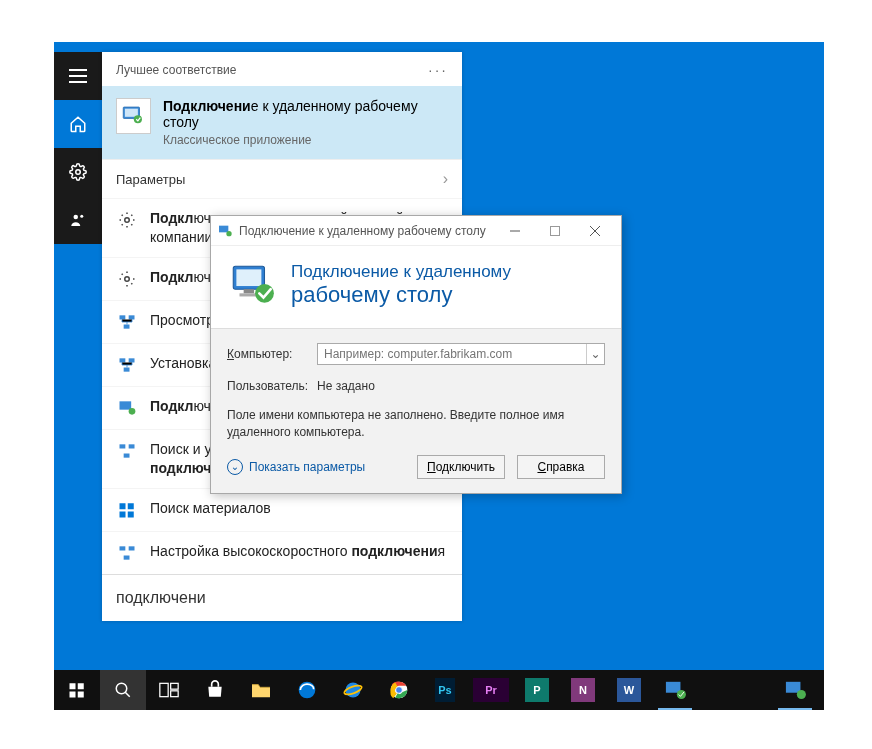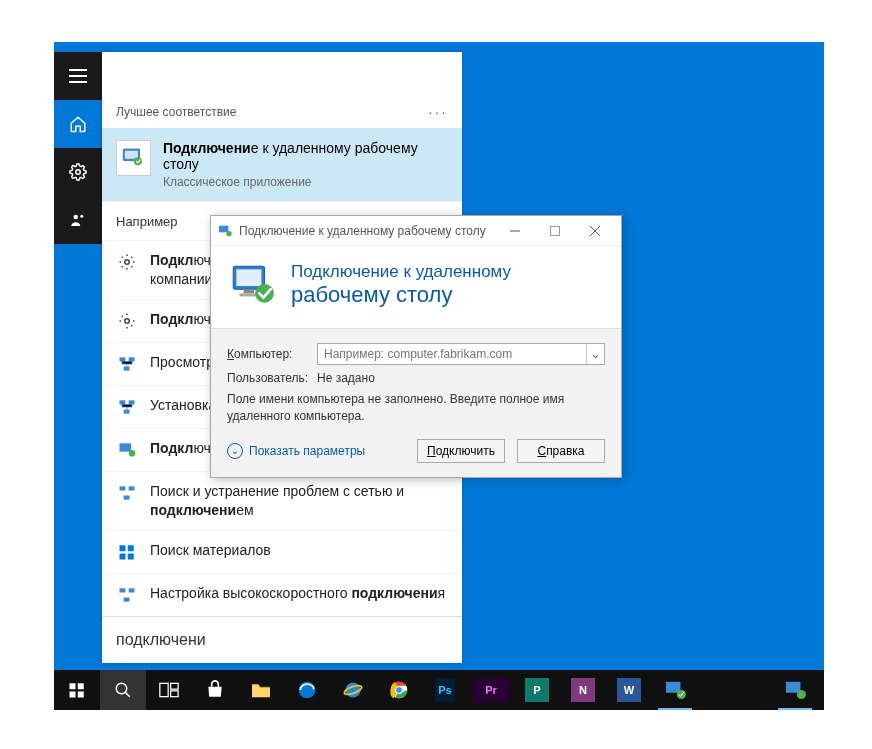--- a/index.html
+++ b/index.html
@@ -9,21 +9,21 @@
 
 
 .rail { position: absolute; left: 0; top: 10px; width: 48px; background: #1a1a1a; display: flex; flex-direction: column; }
 .rail-item { width: 48px; height: 48px; display: flex; align-items: center; justify-content: center; color: #fff; cursor: pointer; }
 .rail-item.active { background: #0078d7; }
 .hamburger { display:flex; flex-direction:column; gap:4px; }
 .hamburger span { display:block; width:18px; height:2px; background:#fff; }
 
 
 .startpanel { position: absolute; left: 48px; top: 10px; width: 360px; background: #fff; display:flex; flex-direction:column; box-shadow: 0 0 4px rgba(0,0,0,.2); }
-.section-header { padding: 10px 14px 8px; font-size: 12px; color: #555; display:flex; justify-content:space-between; align-items:center;margin-top:42px; }
+.section-header { padding: 10px 14px 8px; font-size: 12px; color: #555; display:flex; justify-content:space-between; align-items:center; }
 .dots { letter-spacing:2px; color:#666; font-size:14px; cursor:pointer; }
 .best-match { background:#cce8f6; padding:12px 14px; display:flex; gap:12px; }
 .app-icon { width:36px; height:36px; background:#fff; border:1px solid #ccc; display:flex; align-items:center; justify-content:center; position:relative; }
 .app-icon svg { width:26px; height:26px; }
 .bm-text .title { font-size:14px; color:#000; }
 .bm-text .title b { font-weight:600; }
 .bm-text .sub { font-size:12px; color:#666; margin-top:3px; }
 .params-head { padding:10px 14px; font-size:13px; color:#333; display:flex; justify-content:space-between; align-items:center; border-top:1px solid #eee; }
 .chev { color:#999; font-size:16px; }
 .result-list { display:flex; flex-direction:column; }
@@ -38,21 +38,21 @@
 .rdp { position:absolute; left:156px; top:173px; width:412px; background:#fff; border:1px solid #a8a8a8; box-shadow: 2px 2px 10px rgba(0,0,0,.25); font-size:12px; }
 .rdp-titlebar { height:30px; background:#fff; display:flex; align-items:center; padding:0 6px; border-bottom:1px solid #eee; }
 .rdp-titlebar .ticon { width:16px; height:16px; margin-right:6px; }
 .rdp-titlebar .ttext { flex:1; color:#555; font-size:12px; }
 .winbtn { width:40px; height:28px; display:flex; align-items:center; justify-content:center; color:#777; cursor:pointer; }
 .rdp-banner { background:#fff; padding:14px 16px 18px; display:flex; gap:14px; align-items:center; }
 .banner-icon { width:50px; height:50px; }
 .banner-text .l1 { font-size:17px; color:#0b5aa6; }
 .banner-text .l2 { font-size:22px; color:#0b5aa6; font-weight:400; }
 .rdp-body { background:#f2f2f2; padding:14px 16px 14px; border-top:1px solid #ddd; }
-.formrow { display:flex; align-items:center; gap:10px; margin-bottom:6px; }
+.formrow { display:flex; align-items:center; gap:10px; margin-bottom:14px; }
 .formrow label { width:80px; color:#333; text-decoration:underline dotted transparent; }
 .formrow label .ul { text-decoration:underline; }
 .combo { flex:1; display:flex; border:1px solid #aaa; background:#fff; height:22px; }
 .combo input { flex:1; border:none; outline:none; padding:0 6px; font-size:12px; color:#888; }
 .combo .dd { width:18px; display:flex; align-items:center; justify-content:center; border-left:1px solid #ccc; color:#666; cursor:pointer; }
 .userval { color:#333; }
 .hint { color:#333; margin:6px 0 14px; line-height:1.4; }
 .rdp-actions { display:flex; align-items:center; justify-content:space-between; }
 .showparams { color:#0b5aa6; display:flex; align-items:center; gap:6px; cursor:pointer; }
 .circle-chev { width:16px; height:16px; border:1px solid #0b5aa6; border-radius:50%; display:flex; align-items:center; justify-content:center; font-size:10px; color:#0b5aa6; }
@@ -115,21 +115,21 @@
             <circle cx="22" cy="20" r="5" fill="#4caf50"></circle>
             <path d="M20 20l2 2 3-4" stroke="#fff" stroke-width="1.5" fill="none"></path>
           </svg>
       </div>
       <div class="bm-text">
         <div class="title"><b><span>Подключени</span></b><span>е к удаленному рабочему столу</span></div>
         <div class="sub">Классическое приложение</div>
       </div>
     </div>
     <div class="params-head">
-      <span>Например</span>
+      <span>Параметры</span>
       <span class="chev">›</span>
     </div>
 
     <div class="result-list">
       <div class="result">
         <div class="ricon">
             <svg class="gear" viewBox="0 0 24 24" fill="none" stroke="#444" stroke-width="2">
               <circle cx="12" cy="12" r="3"></circle>
               <path d="M12 2v2M12 20v2M4.9 4.9l1.4 1.4M17.7 17.7l1.4 1.4M2 12h2M20 12h2M4.9 19.1l1.4-1.4M17.7 6.3l1.4-1.4"></path>
             </svg>

